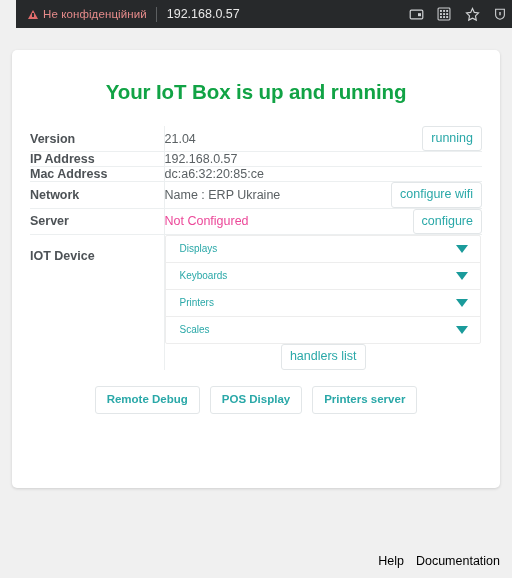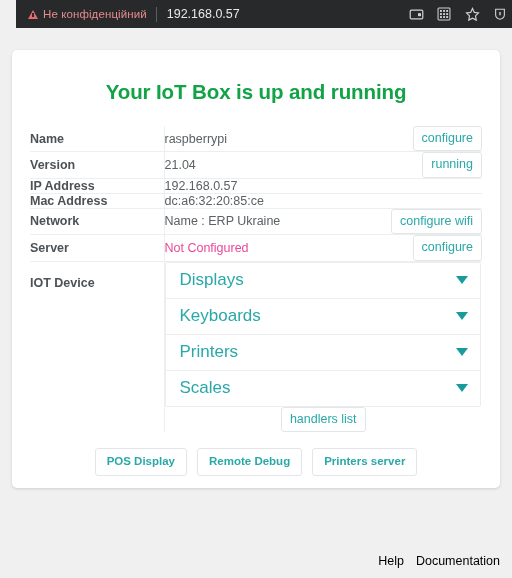--- a/index.html
+++ b/index.html
@@ -165,21 +165,21 @@
     display: flex;
     align-items: center;
     justify-content: space-between;
     padding: 7px 12px 8px 14px;
     border-bottom: 1px solid #ededed;
     cursor: pointer;
   }
   .acc-item:last-child { border-bottom: none; }
   .acc-label {
     color: #2aa8a8;
-    font-size: 17px;
+    font-size: 10px;
   }
   .caret {
     width: 0; height: 0;
     border-left: 6px solid transparent;
     border-right: 6px solid transparent;
     border-top: 8px solid #1a9b9b;
   }
 
   td.handlers-cell {
     padding: 12px 10px 14px 14px;
@@ -260,27 +260,20 @@
     </span>
   </div>
 </div>
 
 <div id="card">
 
   <div id="page-title">Your IoT Box is up and running</div>
 
   <table id="info-table">
     <tbody>
-      <tr>
-        <td class="lbl">Name</td>
-        <td class="val">raspberrypi</td>
-        <td class="act">
-          <span class="btn-outline">configure</span>
-        </td>
-      </tr>
       <tr>
         <td class="lbl">Version</td>
         <td class="val">21.04</td>
         <td class="act">
           <span class="btn-outline">running</span>
         </td>
       </tr>
       <tr>
         <td class="lbl">IP Address</td>
         <td class="val">192.168.0.57</td>
@@ -331,22 +324,22 @@
       <tr class="no-border">
         <td class="lbl" style="border-right:1px solid #eceff0;"></td>
         <td class="handlers-cell" colspan="2">
           <span class="btn-outline">handlers list</span>
         </td>
       </tr>
     </tbody>
   </table>
 
   <div id="bottom-buttons">
+    <span class="btn-outline bold">Remote Debug</span>
     <span class="btn-outline bold">POS Display</span>
-    <span class="btn-outline bold">Remote Debug</span>
     <span class="btn-outline bold">Printers server</span>
   </div>
 
 </div>
 
 <div id="footer-links">
   <a>Help</a>
   <a>Documentation</a>
 </div>
 

